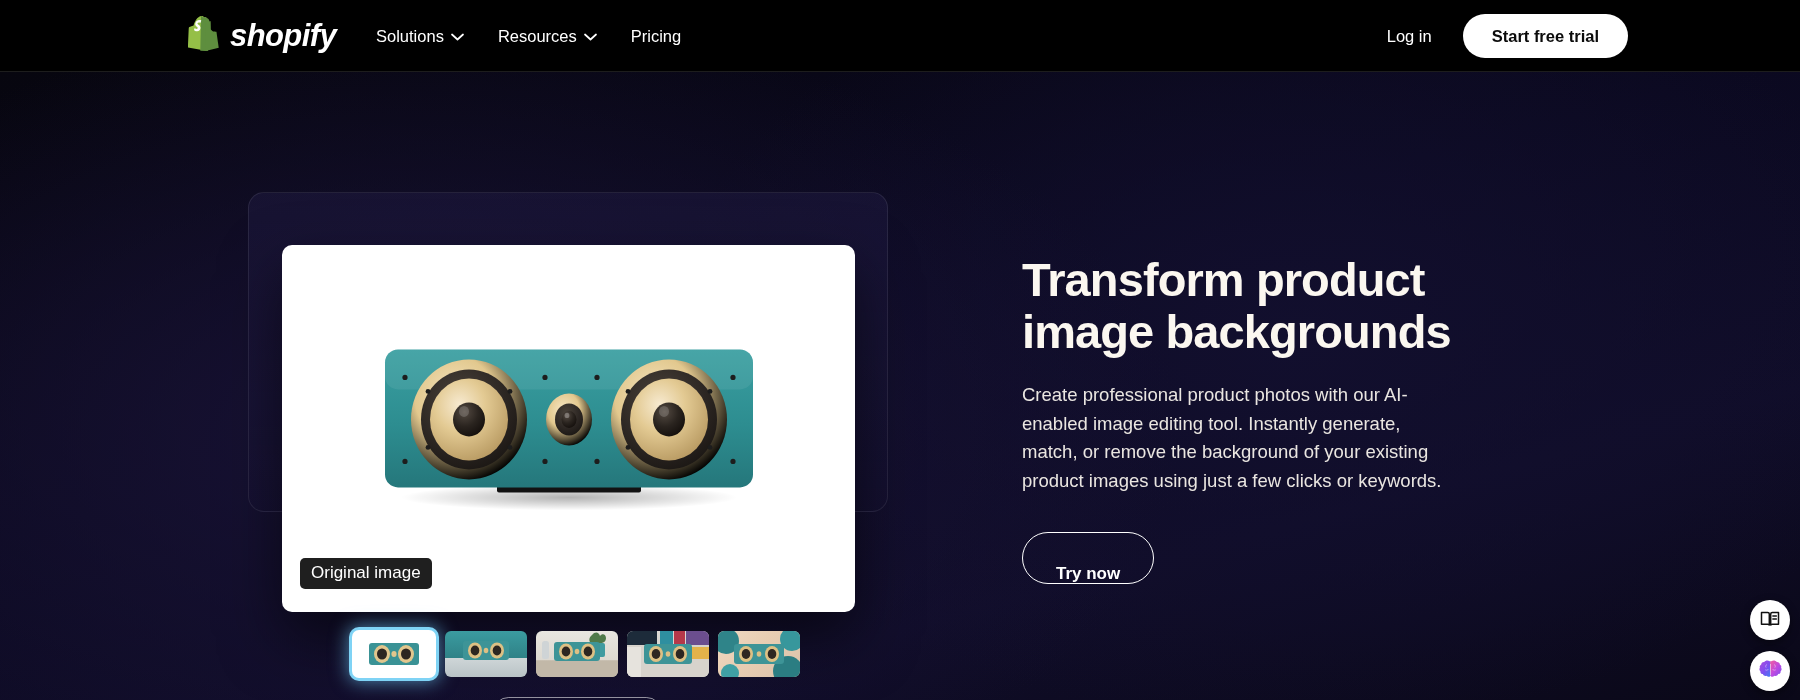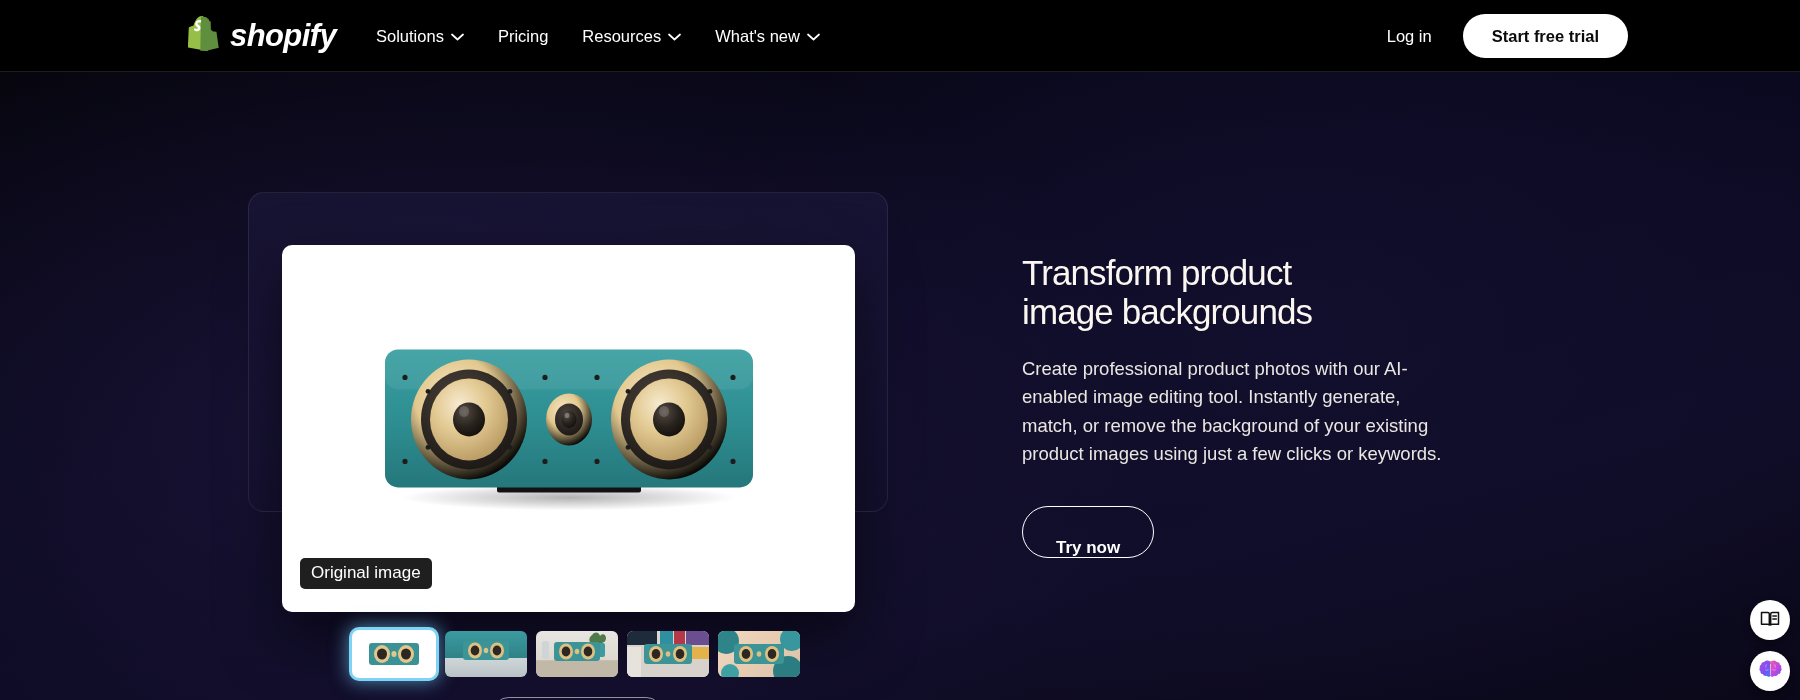--- a/index.html
+++ b/index.html
@@ -235,23 +235,23 @@
 
   
   .copy {
     position: absolute;
     left: 1022px;
     top: 182px;
     width: 460px;
   }
   .headline {
     color: #fbf7f0;
-    font-size: 35px;
+    font-size: 47px;
     line-height: 1.11;
-    font-weight: 400;
+    font-weight: 700;
     letter-spacing: -0.9px;
     font-family: "Liberation Sans", sans-serif;
   }
   .subcopy {
     margin-top: 23px;
     color: #eae6e1;
     font-size: 18.5px;
     line-height: 1.54;
     font-weight: 400;
     width: 424px;
@@ -317,37 +317,29 @@
     <div class="nav-links">
       <button class="nav-item">
         <span>Solutions</span>
         <span>
           <svg class="caret" width="13" height="8" viewBox="0 0 13 8" aria-hidden="true">
               <path d="M1 1.5L6.5 6.5 12 1.5" stroke="#ffffff" stroke-width="1.7" fill="none" stroke-linecap="round" stroke-linejoin="round"></path>
             </svg>
         </span>
       </button>
       <button class="nav-item">
-        <span>Pricing</span>
-      </button>
-      <button class="nav-item">
         <span>Resources</span>
         <span>
           <svg class="caret" width="13" height="8" viewBox="0 0 13 8" aria-hidden="true">
               <path d="M1 1.5L6.5 6.5 12 1.5" stroke="#ffffff" stroke-width="1.7" fill="none" stroke-linecap="round" stroke-linejoin="round"></path>
             </svg>
         </span>
       </button>
       <button class="nav-item">
-        <span>What's new</span>
-        <span>
-          <svg class="caret" width="13" height="8" viewBox="0 0 13 8" aria-hidden="true">
-              <path d="M1 1.5L6.5 6.5 12 1.5" stroke="#ffffff" stroke-width="1.7" fill="none" stroke-linecap="round" stroke-linejoin="round"></path>
-            </svg>
-        </span>
+        <span>Pricing</span>
       </button>
     </div>
 
     <div class="nav-right">
       <a class="login-link" href="#">Log in</a>
       <button class="trial-btn">Start free trial</button>
     </div>
   </nav>
 
   <section class="hero">

